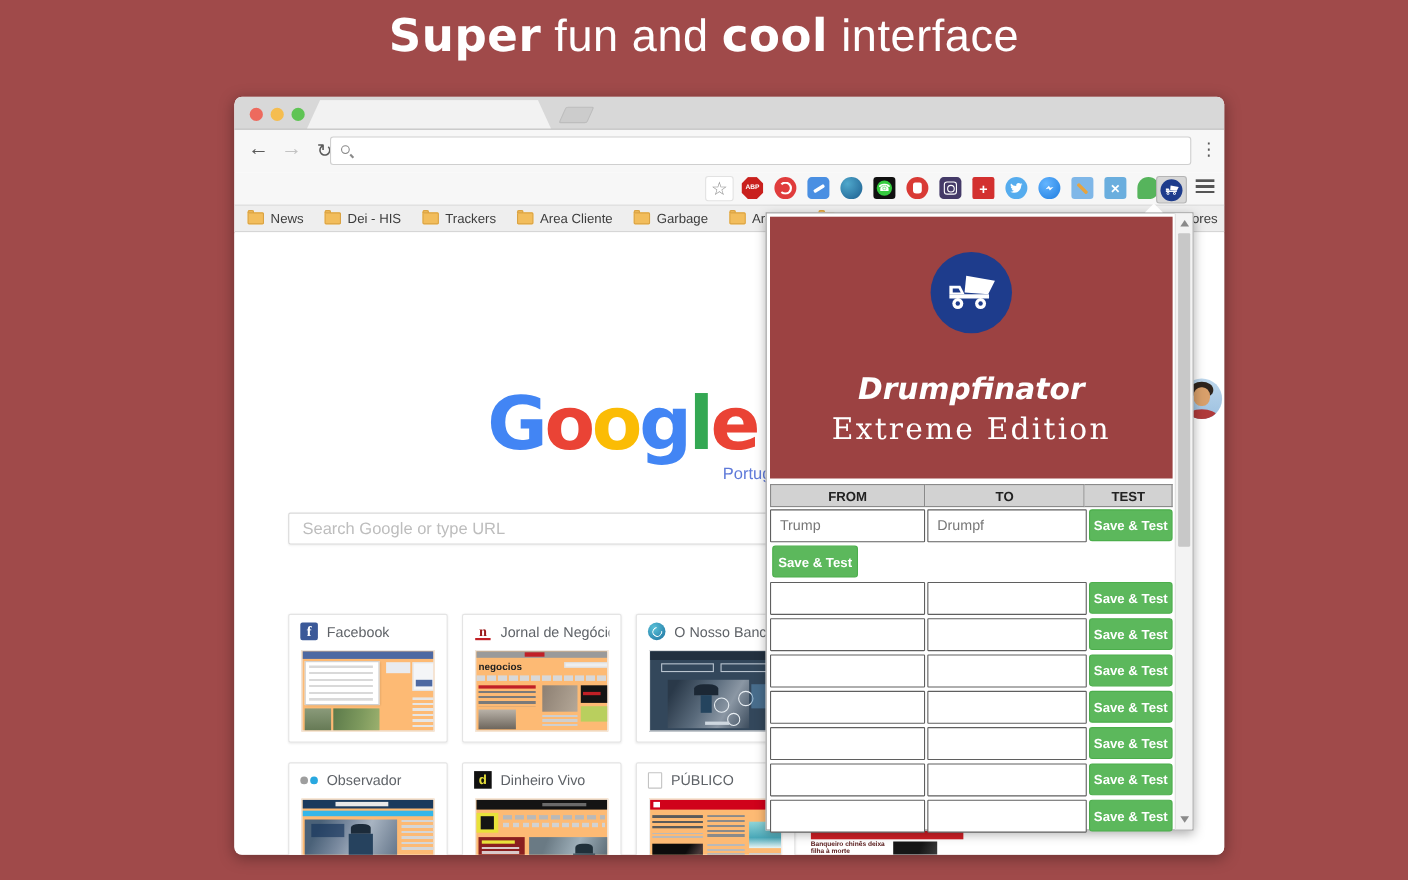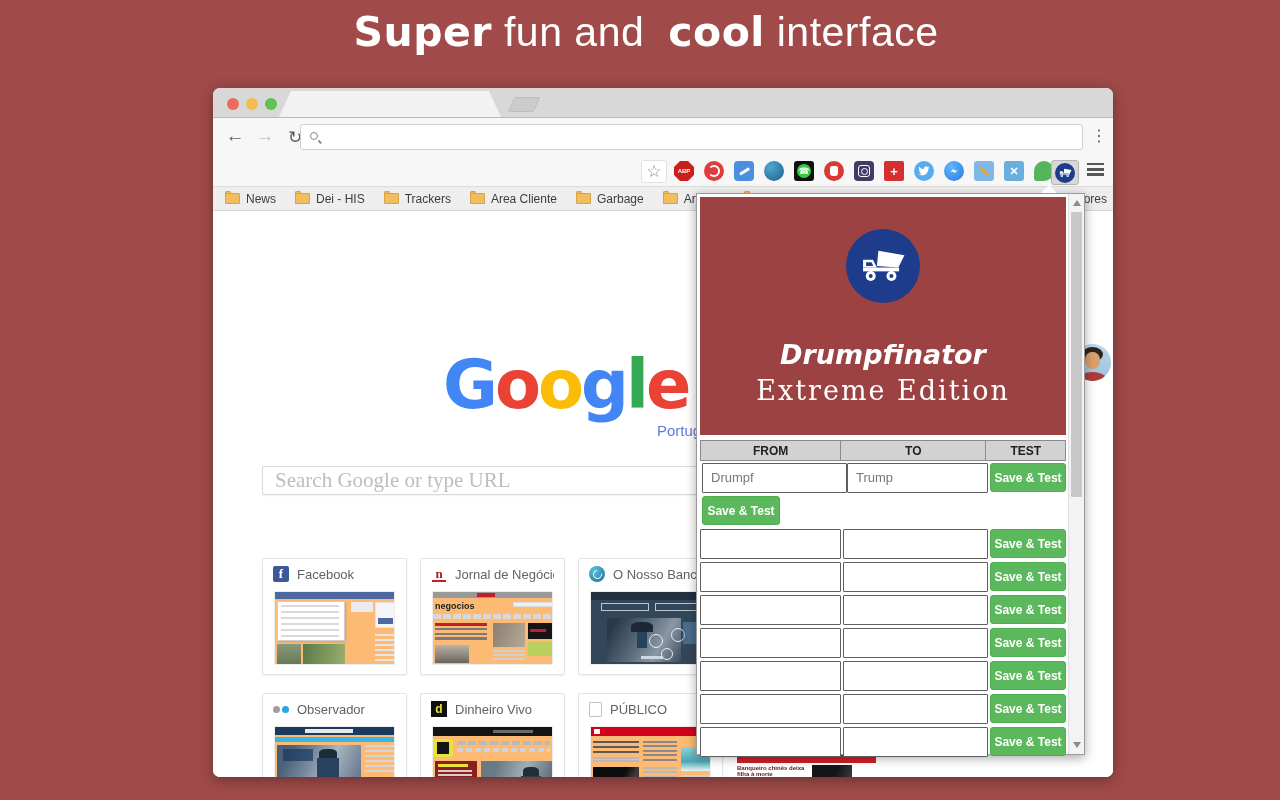--- a/index.html
+++ b/index.html
@@ -2,21 +2,21 @@
 <html><head>
 <meta charset="utf-8">
 <style>
   * { margin:0; padding:0; box-sizing:border-box; }
   html,body { width:1280px; height:800px; overflow:hidden; }
   body { background:#a04a4a; font-family:"Liberation Sans", sans-serif; position:relative; }
 
   
   .banner { position:absolute; top:8px; left:0; width:100%; text-align:center;
             color:#fff; font-size:41px; font-weight:300; letter-spacing:.5px; }
-  .banner .fancy { font-family:"DejaVu Sans", sans-serif; font-weight:800;margin-left:12px; }
+  .banner .fancy { font-family:"DejaVu Sans", sans-serif; font-weight:800; }
 
   
   .window { position:absolute; left:213px; top:88px; width:900px; height:689px;
             background:#fff; border-radius:7px; box-shadow:0 3px 14px rgba(0,0,0,.35); overflow:hidden; }
 
   .tabstrip { position:absolute; left:0; top:0; width:100%; height:30px; background:#d8d8d8;
               border-bottom:1px solid #b9b9b9; }
   .tl { position:absolute; top:10px; width:12px; height:12px; border-radius:50%; }
   .tl.red    { left:14px; background:#ed6a5e; }
   .tl.yellow { left:33px; background:#f5bd4f; }
@@ -86,22 +86,22 @@
                     background:#f2bd5c; border-radius:2px 2px 0 0; box-shadow:inset 0 0 0 1px #d9a243; }
   .bm-overflow { position:absolute; right:6px; top:5px; font-size:12px; color:#3c3c3c; }
 
   
   .page { position:absolute; left:0; top:124px; width:100%; bottom:0; background:#fff; }
   .glogo { position:absolute; left:230px; top:134px; font-family:"DejaVu Sans", sans-serif;
            font-weight:bold; font-size:67px; letter-spacing:-3px; }
   .gl-b { color:#4285F4; } .gl-r { color:#EA4335; } .gl-y { color:#FBBC05; } .gl-g { color:#34A853; }
   .gregion { position:absolute; left:444px; top:210px; font-size:15px; color:#5f7ad9; }
   .gsearch { position:absolute; left:49px; top:254px; width:452px; height:29px; border:1px solid #d9d9d9;
-             border-radius:2px; font-size:21px; color:#444; padding:0 12px; outline:none;
-             box-shadow:0 1px 2px rgba(0,0,0,.05); font-family:Liberation Serif, serif; }
+             border-radius:2px; font-size:15px; color:#444; padding:0 12px; outline:none;
+             box-shadow:0 1px 2px rgba(0,0,0,.05); font-family:Liberation Sans, sans-serif; }
   .gsearch::placeholder { color:#bdbdbd; }
   .avatar { position:absolute; left:861px; top:132px; width:37px; height:37px; border-radius:50%;
             overflow:hidden; background:linear-gradient(#bdd7ec,#9cc0e0); }
   .avatar .hair { position:absolute; left:8px; top:3px; width:21px; height:15px; background:#2e241d; border-radius:50%; }
   .avatar .face { position:absolute; left:11px; top:8px; width:15px; height:17px; background:#d9a06b; border-radius:46%; }
   .avatar .shirt { position:absolute; left:5px; bottom:-4px; width:27px; height:13px; background:#b03a3a;
                    border-radius:50% 50% 0 0; }
 
   .tile { position:absolute; width:145px; height:117px; background:#fff; border:1px solid #e4e4e4;
           border-radius:2px; box-shadow:0 1px 2px rgba(0,0,0,.07); }
@@ -417,22 +417,22 @@
   </div>
 
   <div class="ptable">
     <div class="prow-h">
       <div class="ph-cell ph-from">FROM</div>
       <div class="ph-cell ph-to">TO</div>
       <div class="ph-cell ph-test">TEST</div>
     </div>
 
     <div class="prow">
+      <input class="pcell pc-from" value="Trump" style="">
       <input class="pcell pc-to" value="Drumpf" style="">
-      <input class="pcell pc-from" value="Trump" style="">
       <button class="pbtn">Save &amp; Test</button>
     </div>
     <div class="prow">
       <button class="pbtn">Save &amp; Test</button>
     </div>
     <div class="prow">
       <input class="pcell pc-from" value="" style="">
       <input class="pcell pc-to" value="" style="">
       <button class="pbtn">Save &amp; Test</button>
     </div>

